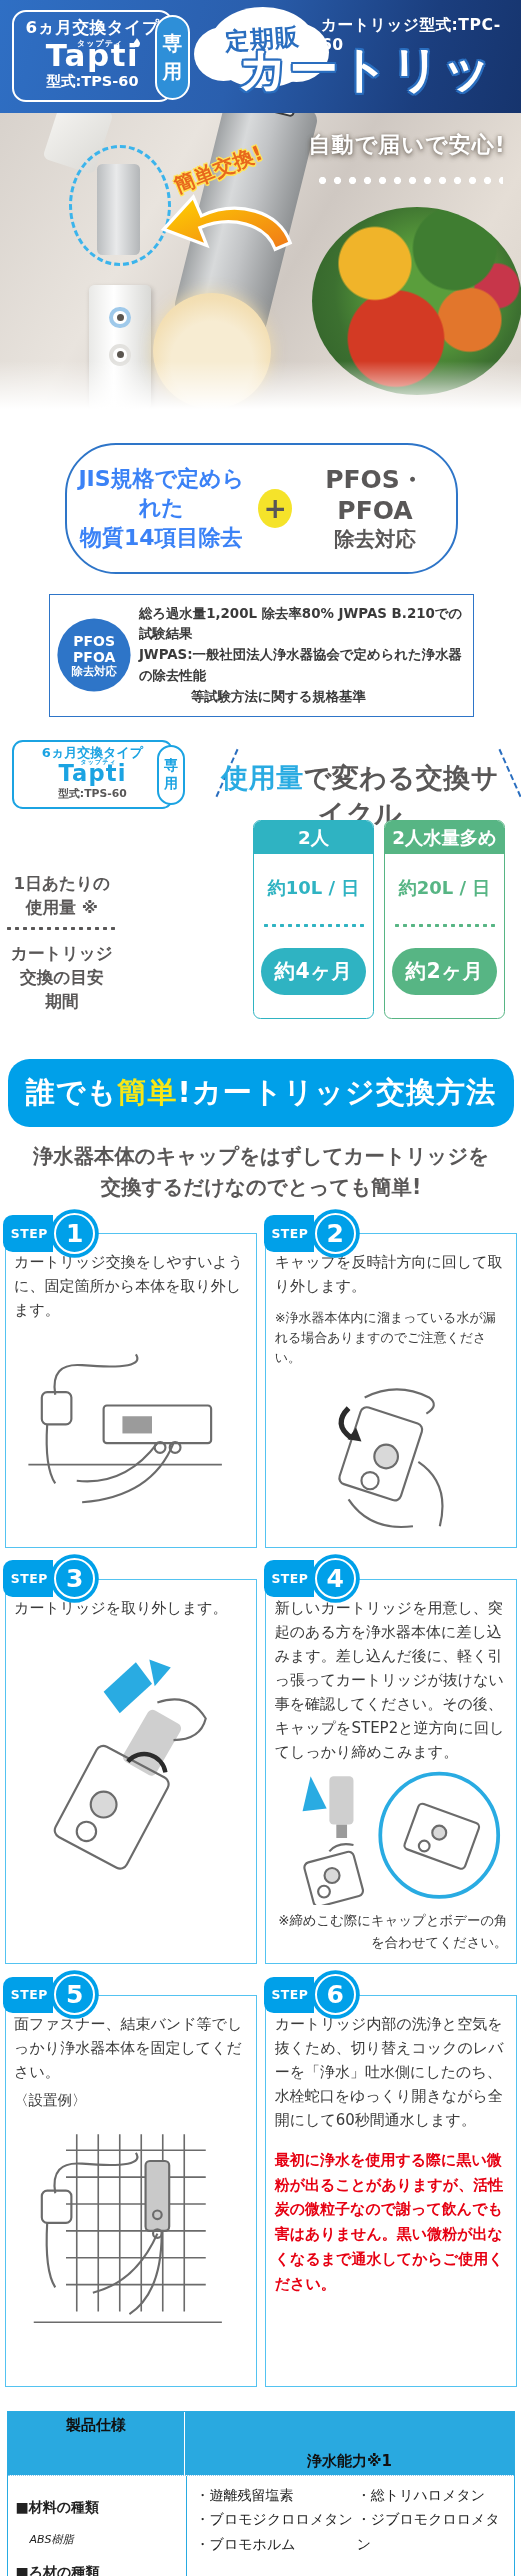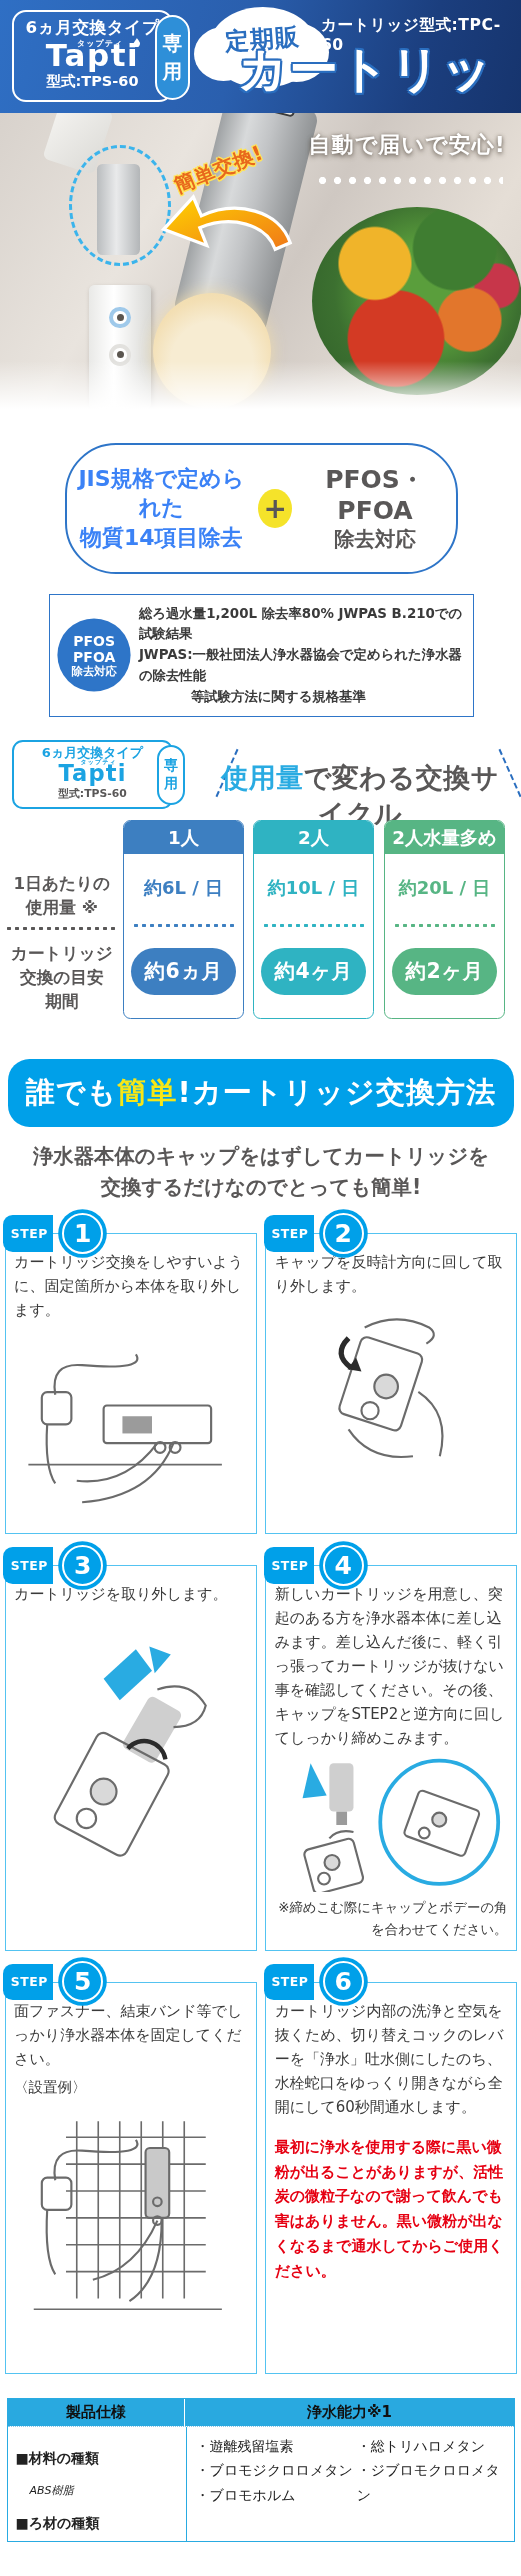--- a/index.html
+++ b/index.html
@@ -102,35 +102,35 @@
   .cycle-note { margin:8.6px 0 0 124px; font-size:14.5px; font-weight:bold; color:#595757; }
 
   
   .guide-banner { margin:32px auto 0; width:506px; background:#00a0e9; border-radius:21.5px; text-align:center; padding:14px 5.4px; font-size:29px; font-weight:bold; color:#fff; letter-spacing:1.1px; }
   .guide-banner .yl { color:#f8e716; }
   .guide-sub { margin-top:14px; text-align:center; font-size:20.4px; font-weight:bold; color:#595757; line-height:1.5; }
 
   .steps { width:513px; margin:16px auto 0; }
   .step-row { display:flex; gap:8.6px; margin-top:31px; }
   .step-box { position:relative; width:252px; border:1.6px solid #54c3f1; background:#fff; padding:14px 8.6px 9.7px; }
-  .step-badge { position:absolute; top:-21.5px; left:-2.2px; display:flex; align-items:center; z-index:2;gap:8px; }
+  .step-badge { position:absolute; top:-21.5px; left:-2.2px; display:flex; align-items:center; z-index:2; }
   .step-word { background:#00a0e9; color:#fff; font-size:12.4px; font-weight:bold; padding:10.8px 5.4px 10.8px 7.5px; border-radius:9.7px 0 0 9.7px; letter-spacing:0.5px; }
   .step-num { width:41px; height:41px; border-radius:50%; background:#00a0e9; border:2.7px solid #fff; box-shadow:0 0 0 3.8px #00a0e9; color:#fff; font-size:25px; font-weight:bold; display:flex; align-items:center; justify-content:center; margin-left:1.1px; }
   .step-text { font-size:15px; color:#3a3a3a; line-height:1.6; margin-top:2px; }
   .step-note { font-size:13px; color:#3a3a3a; line-height:1.55; margin-top:9.7px; }
   .step-note-right { font-size:13.4px; color:#3a3a3a; line-height:1.6; margin-top:5.4px; text-align:right; }
   .step-red { font-size:15px; font-weight:bold; color:#e60012; line-height:1.65; margin-top:16px; }
   .setup-label { font-size:14.5px; color:#3a3a3a; margin-top:7.5px; }
   .illus { display:block; margin:7.5px auto 0; }
 
   
   .spec { width:508px; margin:24px auto 0; border:1.1px solid #29abe2; }
   .spec-head { display:flex; background:#29a9e0; color:#111; font-size:15px; font-weight:bold; text-align:center; }
   .spec-head .sh1 { width:177px; padding:4.3px 0; border-right:1.6px solid #fff; }
-  .spec-head .sh2 { flex:1; padding:4.3px 0; }
+  .spec-head .sh2 { flex:1; padding:4.3px 0;margin-top:36px; }
   .spec-body { display:flex; border-top:1.1px dotted #8fc9e8; }
   .spec-left { width:179px; border-right:1.1px solid #29abe2; padding:6.5px 7.5px; font-size:14px; color:#222; line-height:1.5; }
   .spec-left .sp-label { font-weight:bold; margin-top:14px; }
   .spec-left .sp-value { padding-left:14px; margin-top:14px; font-size:11px;font-style:italic; }
   .spec-right { flex:1; display:flex; flex-direction:column; }
   .cap1-cols { display:flex; padding:6.5px 5.4px 4.3px; }
   .cap1-cols ul { list-style:none; font-size:14px; color:#222; line-height:1.75; }
   .cap1-cols .ca { width:52%; padding-left:3.2px; }
   .cap1-cols .cb { width:48%; }
 </style>
@@ -232,28 +232,20 @@
       <span class="hl">使用量</span><span>で変わる交換サイクル</span>
     </div>
     <div class="dash-r"></div>
   </div>
 
   <div class="cycle-table">
     <div class="row-label rl1">1日あたりの<br>使用量 ※</div>
     <div class="rl-dots"></div>
     <div class="row-label rl2">カートリッジ<br>交換の目安<br>期間</div>
 
-    <div class="cycle-col col1">
-      <div class="col-h">1人</div>
-      <div class="col-usage">約6L / 日</div>
-      <div class="col-dots"></div>
-      <div class="col-period">
-          <span class="period-pill">約6ヵ月</span>
-        </div>
-    </div>
     <div class="cycle-col col2">
       <div class="col-h">2人</div>
       <div class="col-usage">約10L / 日</div>
       <div class="col-dots"></div>
       <div class="col-period">
           <span class="period-pill">約4ヶ月</span>
         </div>
     </div>
     <div class="cycle-col col3">
       <div class="col-h">2人水量多め</div>
@@ -296,20 +288,21 @@
           <path d="M10 250 h360" stroke-width="3"></path>
         </svg>
       </div>
 
       <div class="step-box">
         <div class="step-badge">
           <span class="step-word">STEP</span>
           <span class="step-num">2</span>
         </div>
         <div class="step-text">キャップを反時計方向に回して取り外します。</div>
+        <div class="step-note">※浄水器本体内に溜まっている水が漏れる場合ありますのでご注意ください。</div>
         <svg class="illus" width="215" height="161" viewBox="0 0 400 300" fill="none" stroke="#6b6b6b" stroke-width="4">
           <path d="M150 40 q60 -30 120 0 q20 15 -5 30"></path>
           <rect x="120" y="70" width="120" height="150" rx="12" transform="rotate(18 180 145)"></rect>
           <circle cx="190" cy="150" r="22" fill="#d9d9d9" stroke="none"></circle>
             <circle cx="190" cy="150" r="22"></circle>
           <circle cx="160" cy="195" r="16"></circle>
           <path d="M120 60 q-30 30 5 55" stroke="#2b2b2b" stroke-width="10" fill="none"></path>
           <path d="M118 118 l16 -22 l10 26 z" fill="#2b2b2b" stroke="none"></path>
           <path d="M250 160 q60 40 40 120"></path>
           <path d="M120 230 q40 60 120 50"></path>

